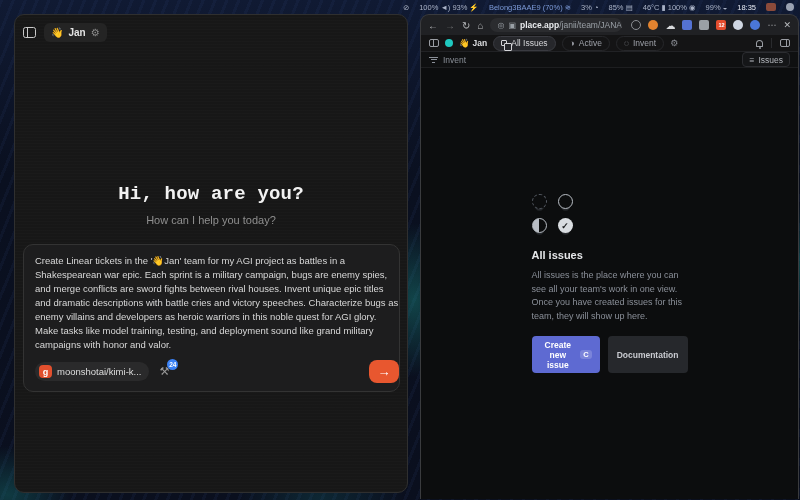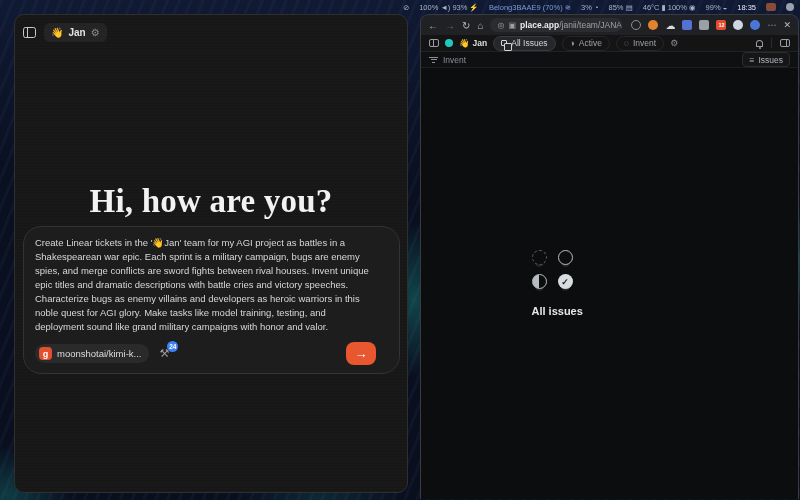--- a/index.html
+++ b/index.html
@@ -42,29 +42,29 @@
   .panel-icon::after { content:""; position:absolute; left:3px; top:0; bottom:0; width:1.3px; background:#c9c9c9; }
   .jan-tab {
     display:flex; align-items:center; gap:5px; background:#242424; border-radius:6px;
     padding:4px 7px; color:#e3e3e3; font-size:10px; font-weight:600;
   }
   .jan-tab .emoji { font-size:10px; }
   .jan-tab .gear { color:#8f8f8f; font-size:10px; font-weight:400; }
 
   .greeting { position:absolute; top:168px; left:0; right:0; text-align:center; }
   .greeting h1 {
-    font-family:Liberation Serif, serif; font-size:33px; font-weight:600;
+    font-family:Liberation Mono, monospace; font-size:19px; font-weight:600;
     color:#f2f2f2; letter-spacing:0.2px;
   }
   .greeting p { margin-top:9px; font-size:11px; color:#8f8f8f; }
 
   .composer {
-    position:absolute; left:8px; right:7px; top:211px;
-    background:#1d1d1e; border:1px solid #333; border-radius:18px;
-    padding:9px 23px 8px 11px;
+    position:absolute; left:8px; right:7px; top:229px;
+    background:#1d1d1e; border:1px solid #333; border-radius:10px;
+    padding:9px 0 8px 11px;
   }
   .composer .prompt { font-size:9.5px; line-height:14px; color:#d8d8d8; }
   .composer-row { display:flex; align-items:center; gap:10px; margin-top:8px; }
   .model-pill {
     display:flex; align-items:center; gap:5px; background:#2a2a2b; border-radius:12px;
     padding:3px 8px 3px 4px; font-size:9.5px; color:#dedede;
   }
   .model-logo {
     width:13px; height:13px; border-radius:4px; background:#e2502e; color:#fff;
     font-size:9px; font-weight:700; display:flex; align-items:center; justify-content:center;
@@ -290,18 +290,26 @@
 
       <div class="l-content">
         <div class="empty">
           <div class="coin-grid">
             <span class="coin backlog"></span>
             <span class="coin todo"></span>
             <span class="coin inprog"></span>
             <span class="coin done">✓</span>
           </div>
           <h2>All issues</h2>
+          <p class="desc">All issues is the place where you can see all your team's work in one view. Once you have created issues for this team, they will show up here.</p>
+          <div class="empty-actions">
+            <button class="btn-primary">
+              <span>Create new issue</span>
+              <kbd>C</kbd>
+            </button>
+            <button class="btn-secondary">Documentation</button>
+          </div>
         </div>
       </div>
     </div>
   </div>
 
 </div>
 
 </body></html>

